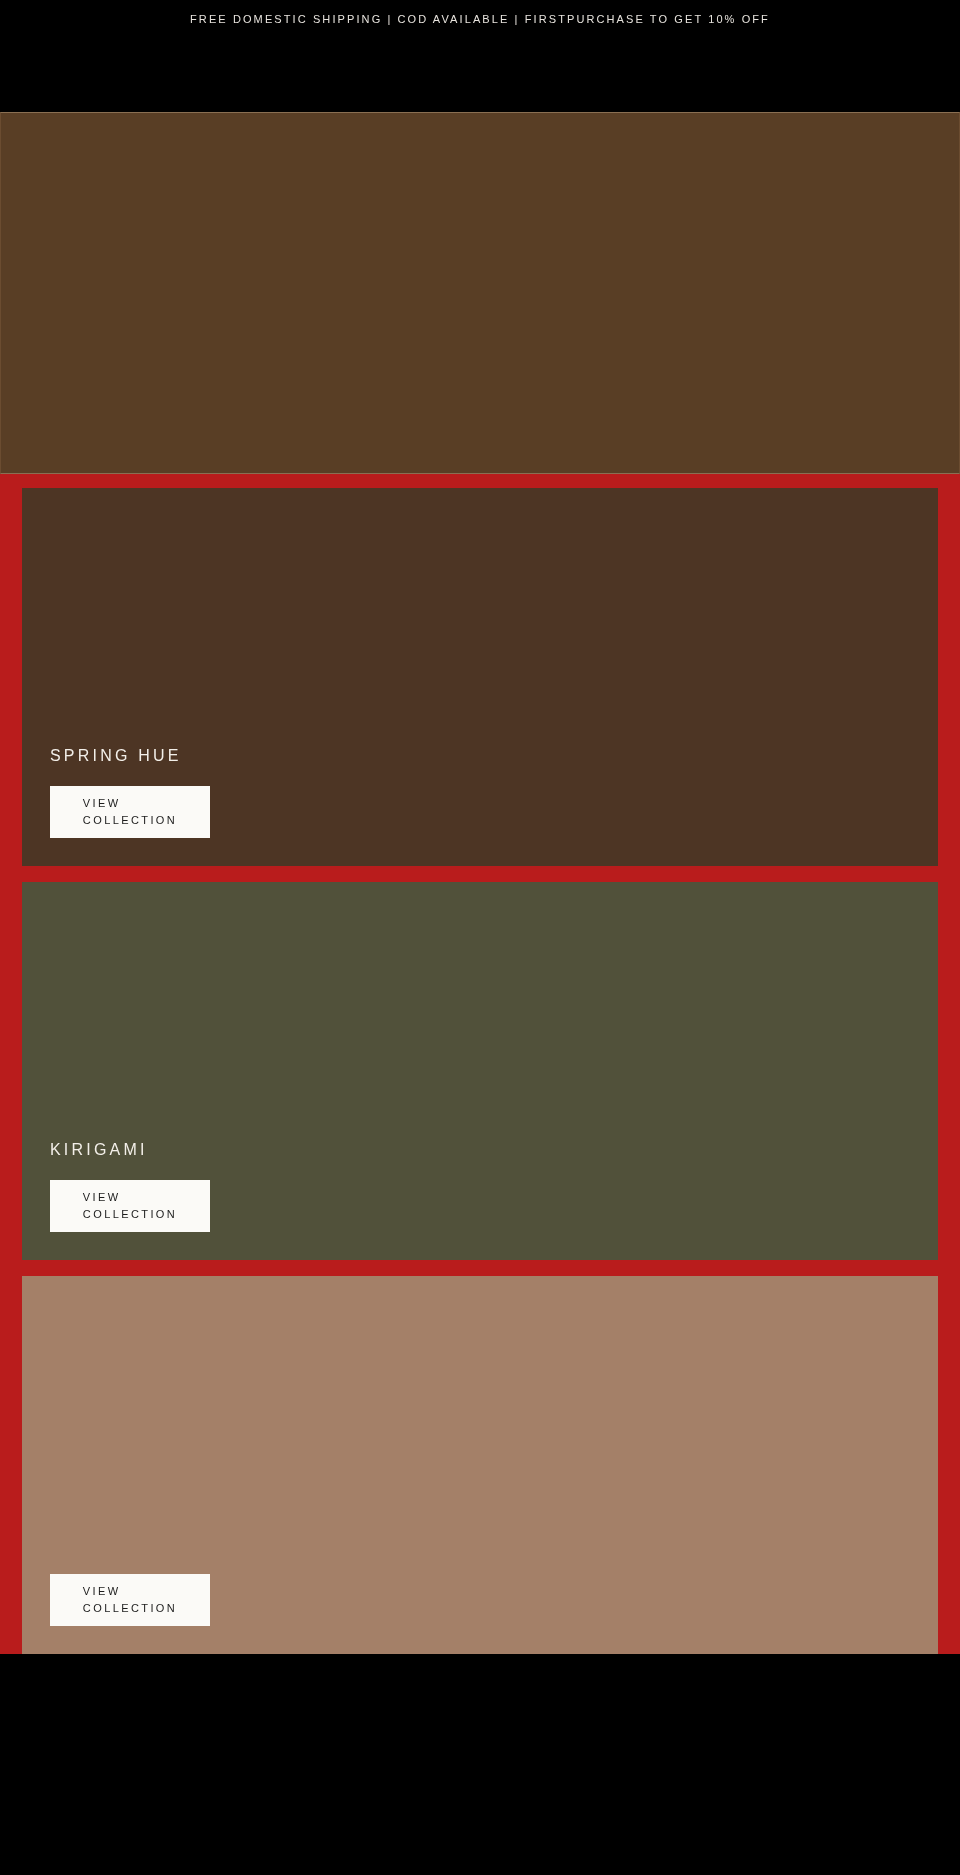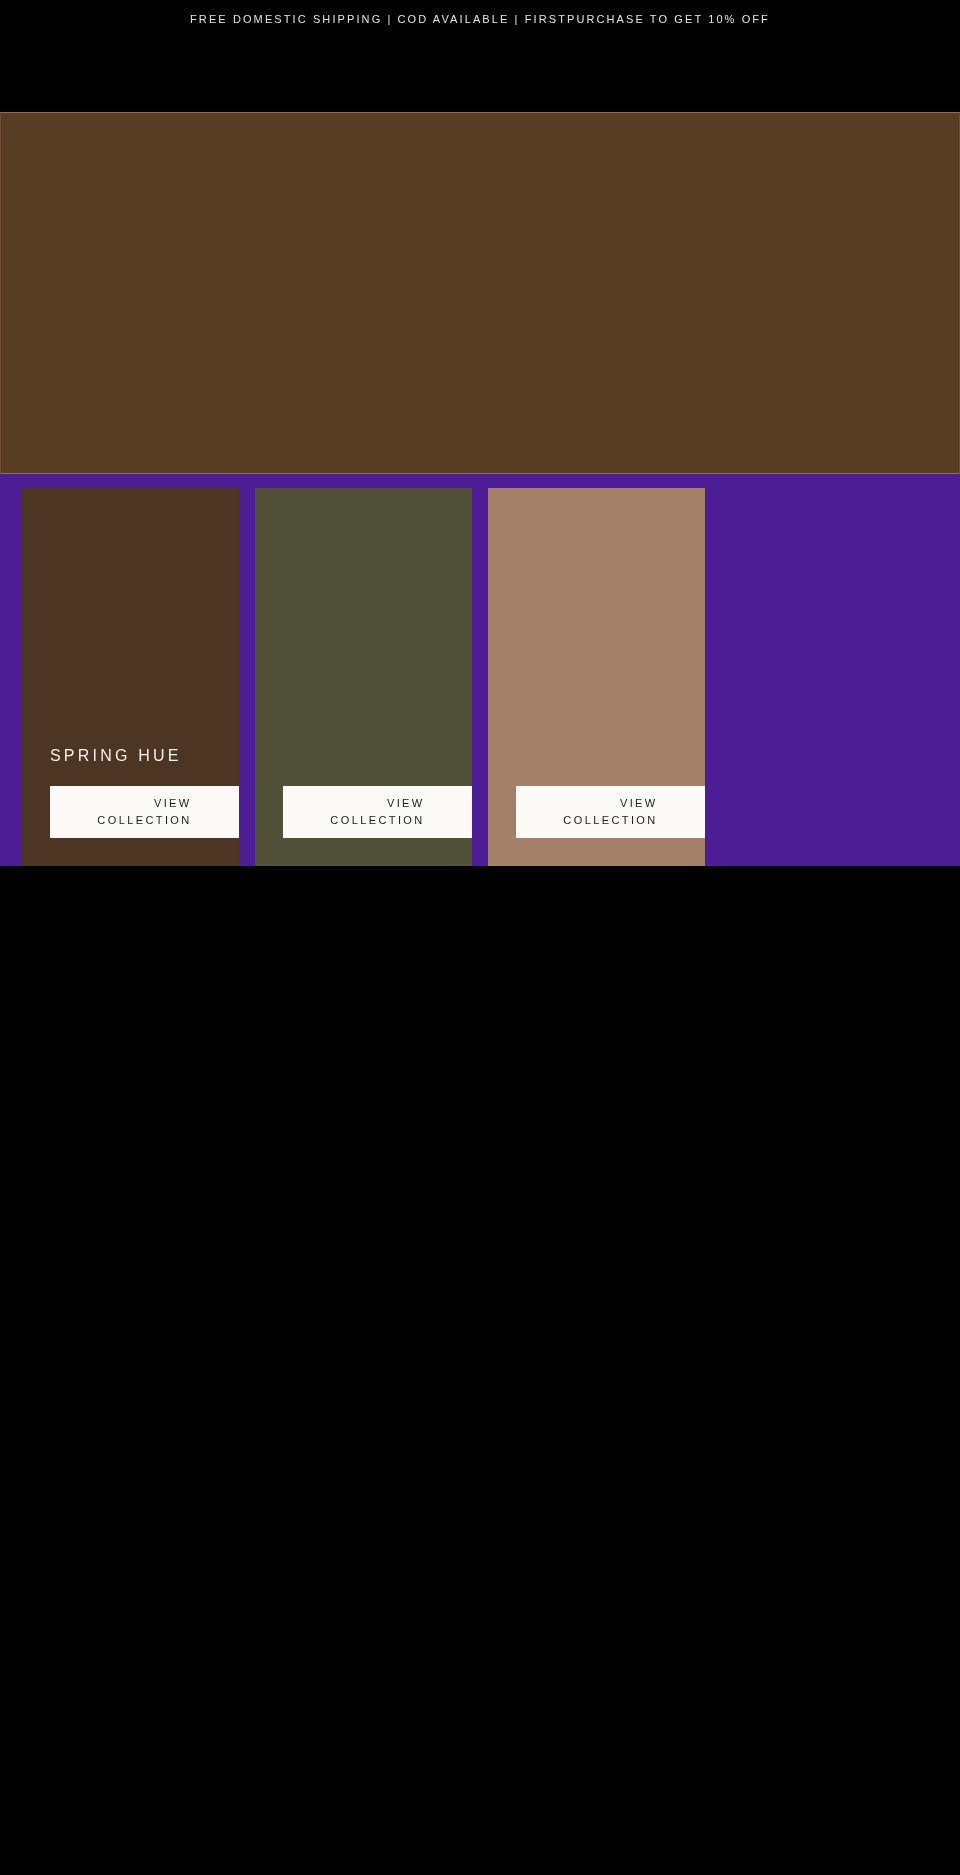--- a/index.html
+++ b/index.html
@@ -71,24 +71,24 @@
   }
   .hero-title{
     color:#593E25;
     font-size:1px;
     letter-spacing:0;
     opacity:0;
   }
 
   
   .collections{
-    background:#4c1d95;
+    background:#b91c1c;
     padding:14px 22px 0 22px;
     display:flex;
-    flex-direction:row;
+    flex-direction:column;
     gap:16px;
   }
   .collection-card{
     position:relative;
     height:378px;
     display:flex;
     flex-direction:column;
     justify-content:flex-end;
     padding:0 0 28px 28px;
     overflow:hidden;
@@ -100,34 +100,34 @@
   .collection-title{
     color:#f3efe9;
     font-size:16px;
     letter-spacing:3.2px;
     text-transform:uppercase;
     font-weight:400;
     margin-bottom:22px;
     line-height:1;
   }
   .view-collection-button{
-    width:189px;
+    width:160px;
     min-height:52px;
     background:#fbfaf7;
     border:none;
     color:#1c1c1c;
     font-family:"Liberation Sans", sans-serif;
     font-size:11px;
     letter-spacing:2.4px;
     text-transform:uppercase;
     line-height:1.55;
     display:flex;
     align-items:center;
     justify-content:center;
-    text-align:right;
+    text-align:left;
     cursor:pointer;
     padding:8px 6px;
   }
   .view-collection-button span{ display:block; }
 </style>
 </head>
 <body>
 
 <div class="announcement-bar">
   <div class="announcement-text">FREE DOMESTIC SHIPPING | COD AVAILABLE | FIRSTPURCHASE TO GET 10% OFF</div>
@@ -176,20 +176,21 @@
     <div class="collection-title">SPRING HUE</div>
     <button class="view-collection-button">
       <span>
         <span style="display: block;">VIEW</span>
         <span>COLLECTION</span>
       </span>
     </button>
   </div>
 
   <div class="collection-card card-kirigami">
+    <div class="collection-title">KIRIGAMI</div>
     <button class="view-collection-button">
       <span>
         <span style="display: block;">VIEW</span>
         <span>COLLECTION</span>
       </span>
     </button>
   </div>
 
   <div class="collection-card card-palms">
     <button class="view-collection-button">

